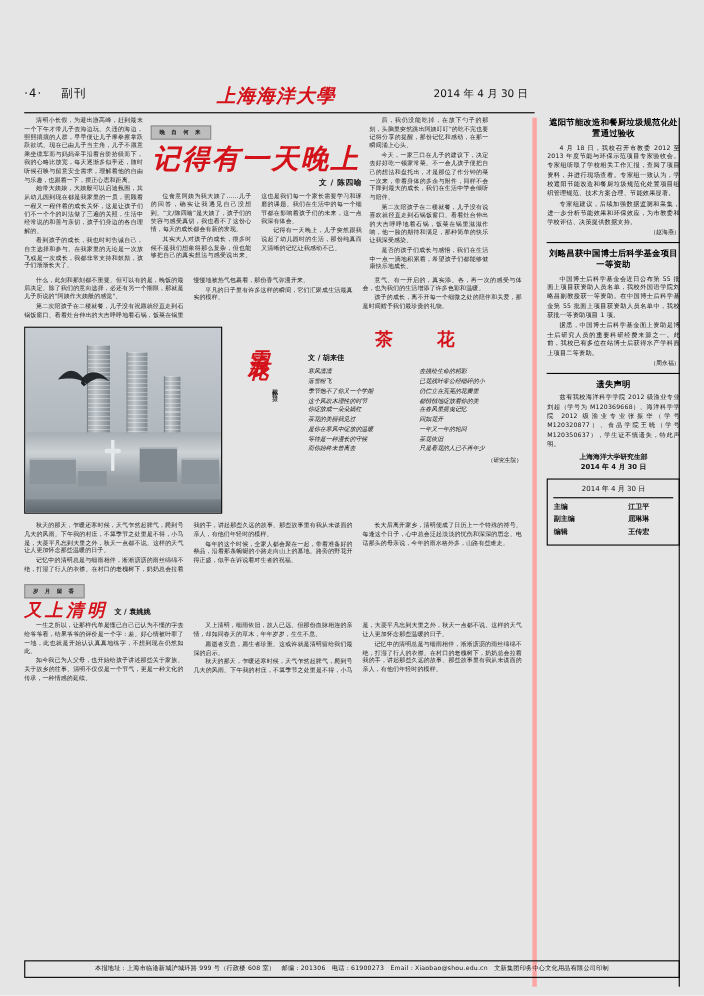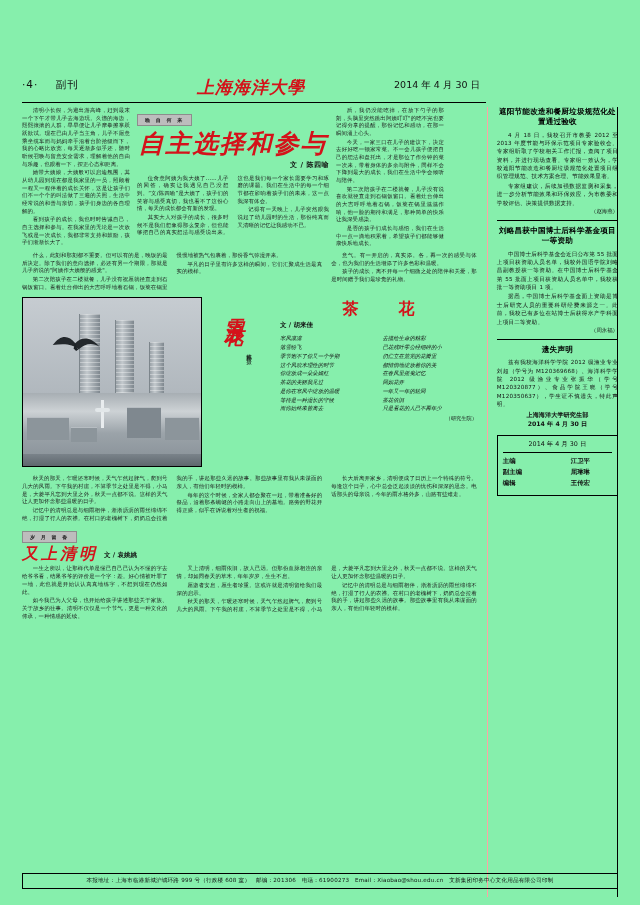--- a/index.html
+++ b/index.html
@@ -11,21 +11,21 @@
     width: 640px;
     height: 905px;
     font-family: "DejaVu Sans", "Liberation Sans", sans-serif;
     color: #111;
     overflow: hidden;
   }
   .page {
     position: relative;
     width: 640px;
     height: 905px;
-    background: #86efac;
+    background: #e5e5e5;
     box-sizing: border-box;
     padding: 78px 22px 18px 22px;
   }
 
   
   .masthead {
     display: flex;
     align-items: baseline;
     justify-content: space-between;
     height: 20px;
@@ -68,21 +68,21 @@
     margin-top: 4px;
     height: 790px;
   }
   .left-zone {
     width: 458px;
     position: relative;
   }
   .right-rail {
     width: 122px;
     margin-left: 10px;
-    border-left: 1px solid #fca5a5;
+    border-left: 4px solid #fca5a5;
     padding-left: 9px;
     position: relative;
   }
 
   
   .rail-outline {
     position: absolute;
     right: 0; top: 0; bottom: 0;
     border-right: 1px solid #000;
   }
@@ -365,21 +365,21 @@
 
       <div class="a1-wrap">
         <div class="a1-col cn">
           <p>清明小长假，为避出游高峰，赶到最末一个下午才带儿子去海边玩。久违的海边，熙熙攘攘的人群，早早便让儿子摩拳擦掌跃跃欲试。现在已由儿子当主角，儿子不愿意乘坐缆车而与妈妈牵手沿着台阶拾级而下，我的心略比放宽，每天逐渐多似乎还，随时听候召唤与留意安全需求，理解着他的自由与乐趣，也跟着一下，摆正心态和距离。</p>
           <p>她带大姨娘，大姨般可以启迪氛围，其从幼儿园到现在都是我家里的一员，照顾着一程又一程伴着的成长关怀，这是让孩子们们不一个个的叫法做了三遍的关照，生活中经常说的和善与亲切，孩子们身边的各自理解的。</p>
           <p>看到孩子的成长，我也时时告诫自己，自主选择和参与。在我家里的无论是一次放飞或是一次成长，我都非常支持和鼓励，孩子们渐渐长大了。</p>
         </div>
 
         <div class="a1-title-zone">
           <div class="kicker">晚 自 何 来</div>
-          <div class="headline-main">自主选择和参与</div>
+          <div class="headline-main">记得有一天晚上</div>
           <div class="byline">文 / 陈四喻</div>
           <div class="cn cols-2">
             <p>位食意阿姨为我大姨了……儿子的回答，确实让我遇见自己没想到。“文/陈四喻”是大姨了，孩子们的笑容与感受真切，我也看不了这份心情，每天的成长都会有新的发现。</p>
             <p>其实大人对孩子的成长，很多时候不是我们想象得那么复杂，但也能够把自己的真实想法与感受说出来。这也是我们每一个家长需要学习和琢磨的课题。我们在生活中的每一个细节都在影响着孩子们的未来，这一点我深有体会。</p>
             <p>记得有一天晚上，儿子突然跟我说起了幼儿园时的生活，那份纯真而又清晰的记忆让我感动不已。</p>
           </div>
         </div>
 
         <div class="a1-col cn">
           <p>后，我仍没能吃掉，在放下勺子的那刻，头脑里突然跳出阿姨叮叮"的吃不完也要记得分享的提醒，那份记忆和感动，在那一瞬间涌上心头。</p>

